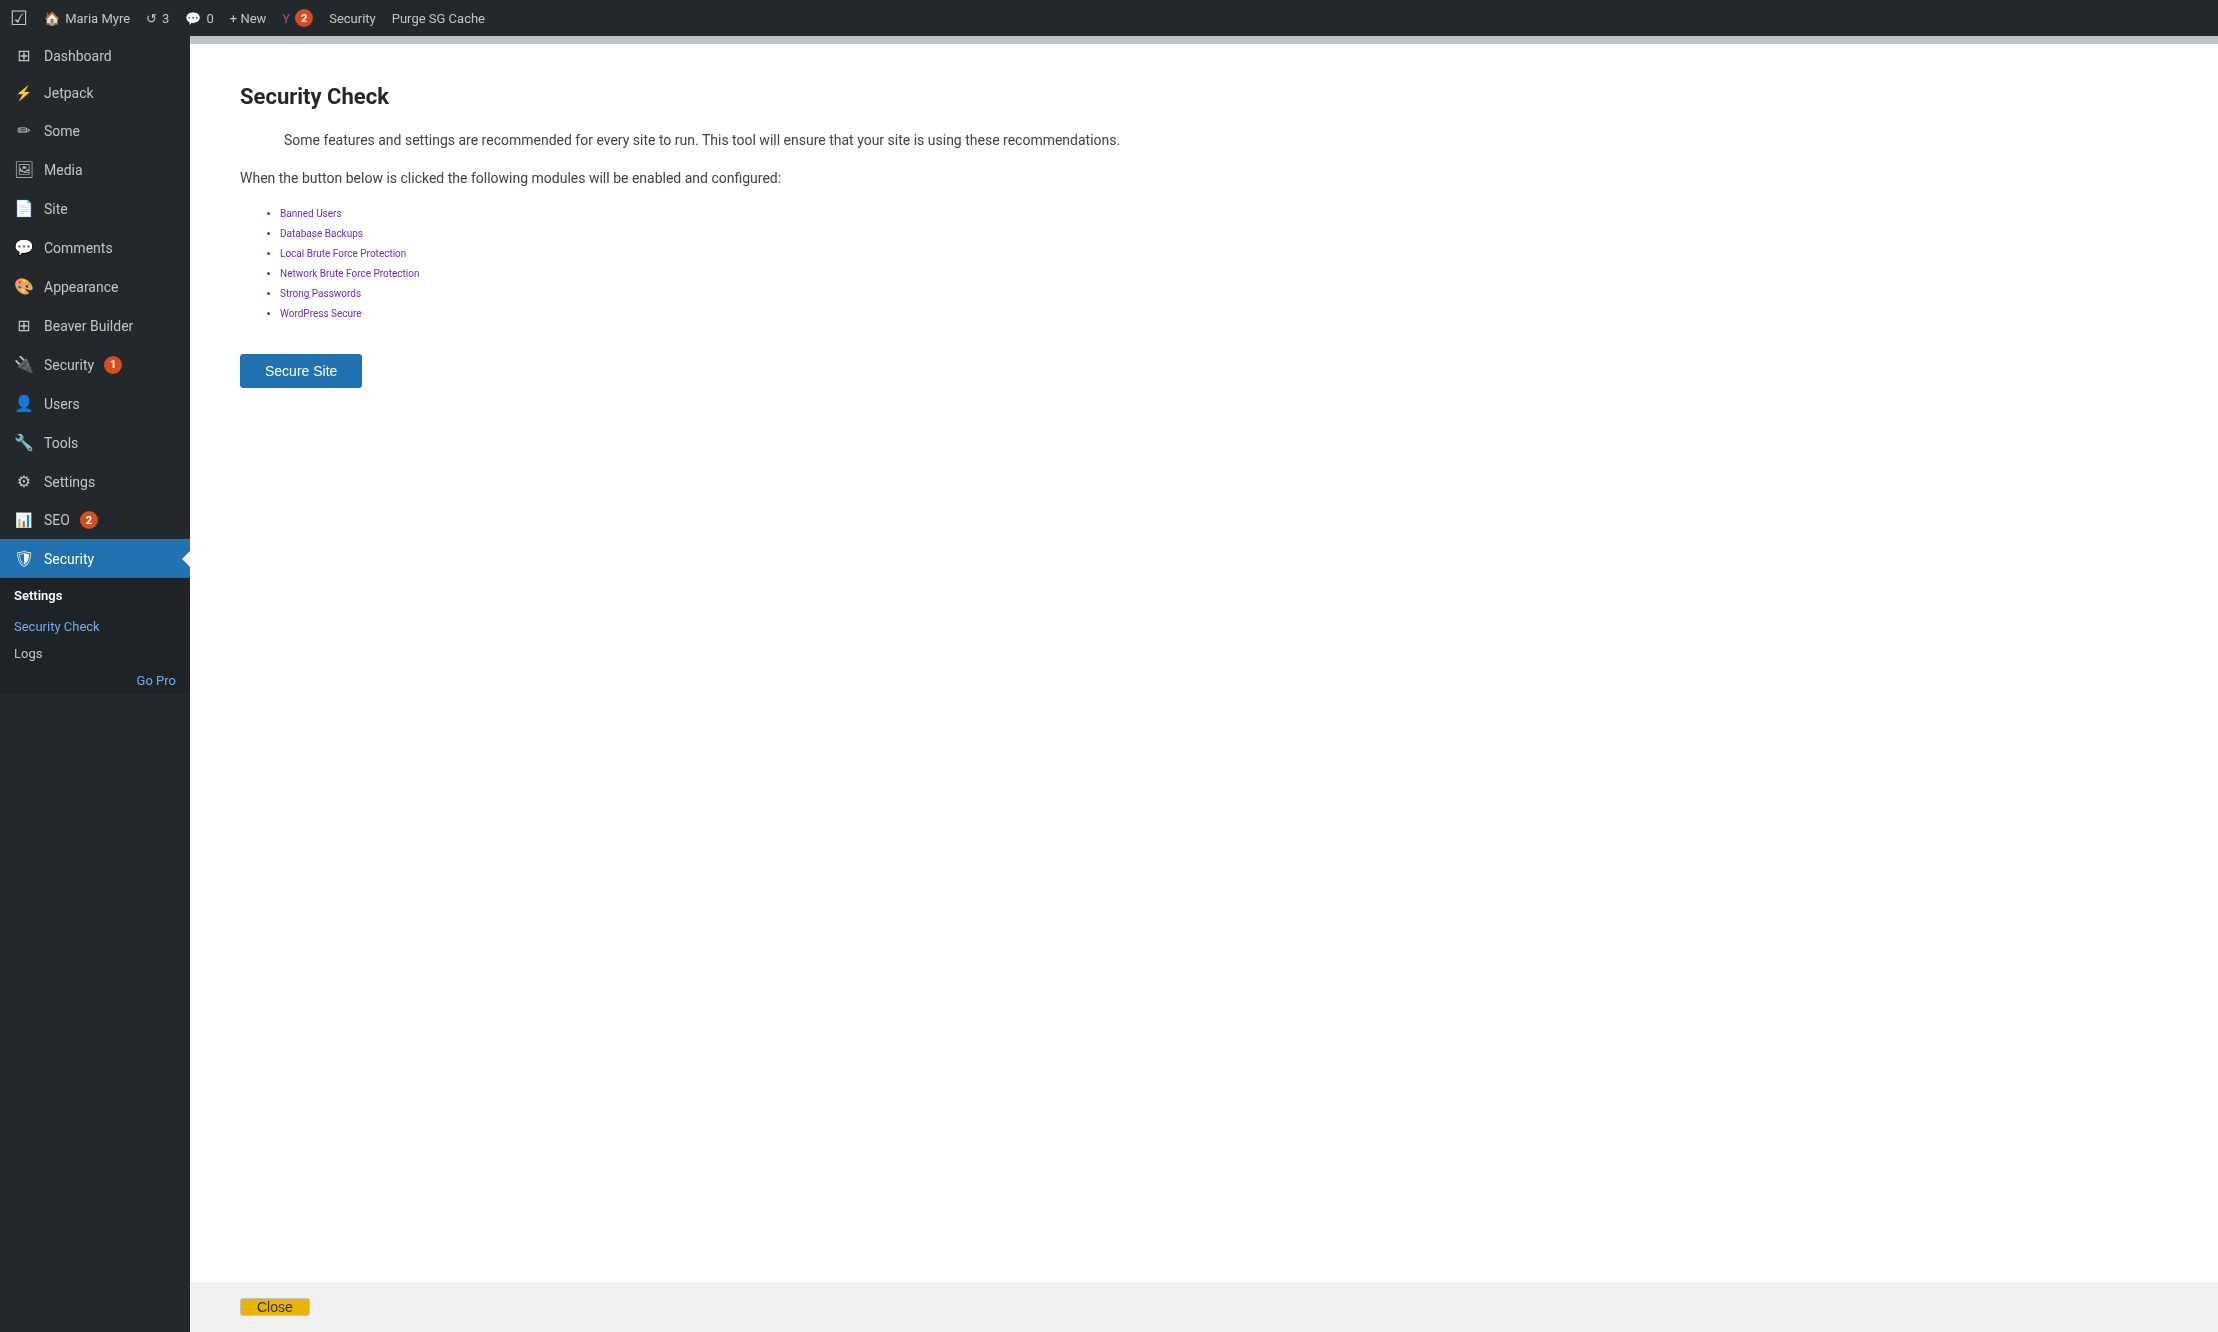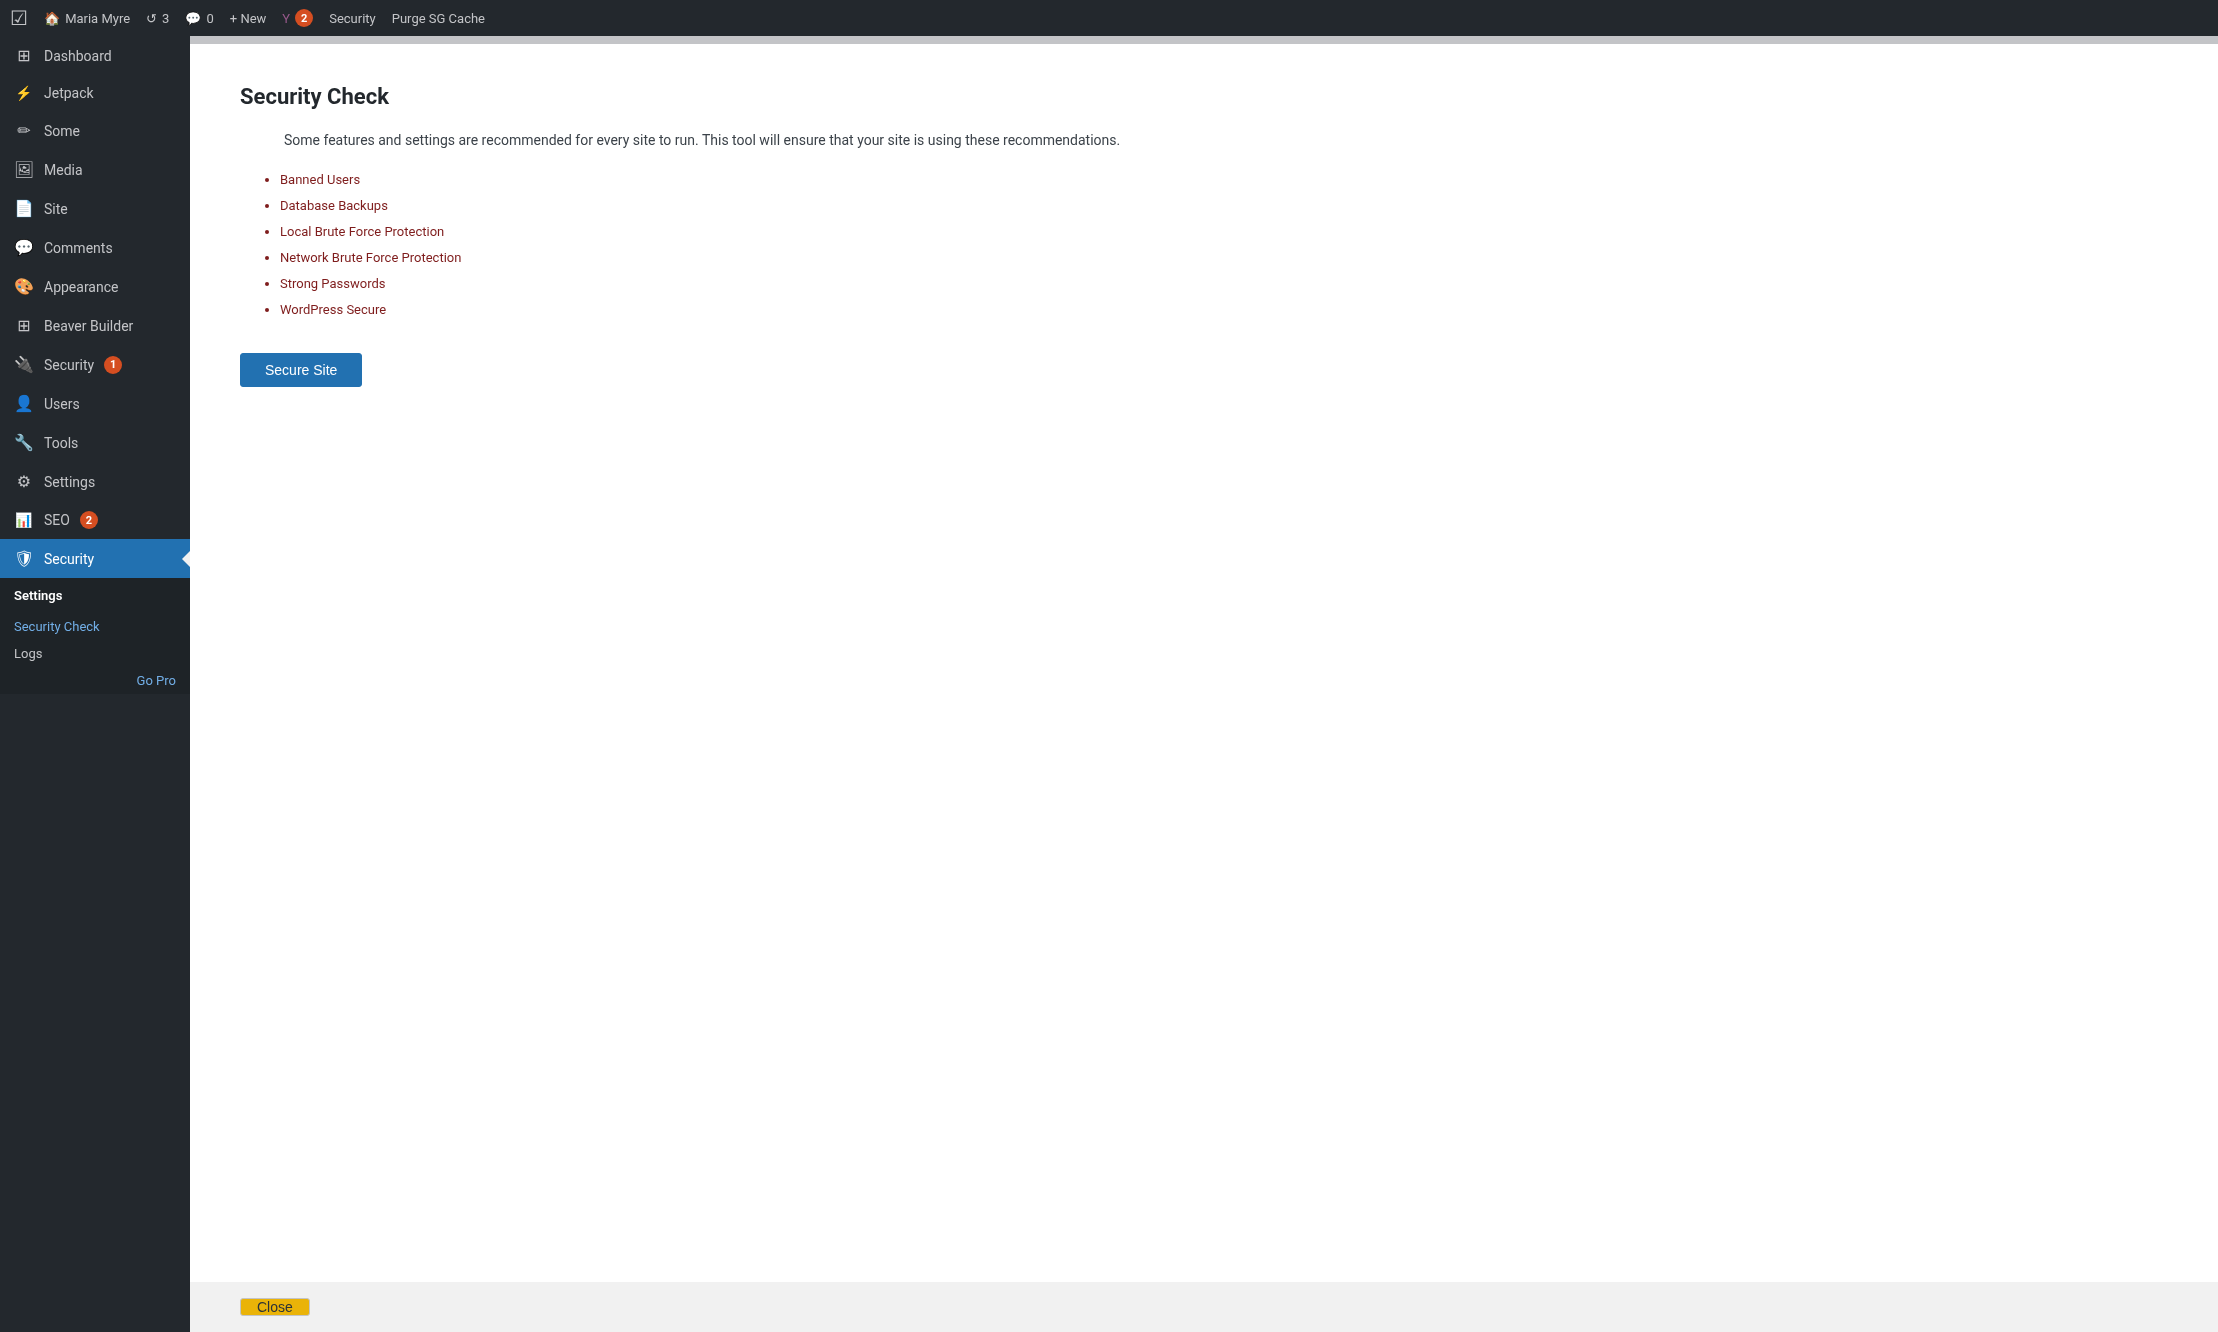--- a/index.html
+++ b/index.html
@@ -157,22 +157,22 @@
       font-size: 14px;
       line-height: 1.6;
       margin-bottom: 14px;
     }
     .modules-list {
       list-style: disc;
       padding-left: 40px;
       margin-bottom: 30px;
     }
     .modules-list li {
-      color: #7f1d1d;
-      font-size: 13px;
+      color: #6d28d9;
+      font-size: 10px;
       line-height: 2;
     }
     .secure-site-btn {
       background: #2271b1;
       color: #fff;
       border: 1px solid #2271b1;
       padding: 8px 24px;
       font-size: 14px;
       border-radius: 3px;
       cursor: pointer;
@@ -303,20 +303,21 @@
         <span>Go Pro</span>
       </div>
     </div>
   </div>
 
   <div id="main">
     <div class="top-separator"></div>
     <div class="content-panel">
       <h1 class="security-check-title">Security Check</h1>
       <p class="security-check-desc">Some features and settings are recommended for every site to run. This tool will ensure that your site is using these recommendations.</p>
+      <p class="security-check-modules-intro">When the button below is clicked the following modules will be enabled and configured:</p>
       <ul class="modules-list">
         <li><span>Banned Users</span></li>
         <li><span>Database Backups</span></li>
         <li><span>Local Brute Force Protection</span></li>
         <li><span>Network Brute Force Protection</span></li>
         <li><span>Strong Passwords</span></li>
         <li><span>WordPress Secure</span></li>
       </ul>
       <button class="secure-site-btn">Secure Site</button>
     </div>

